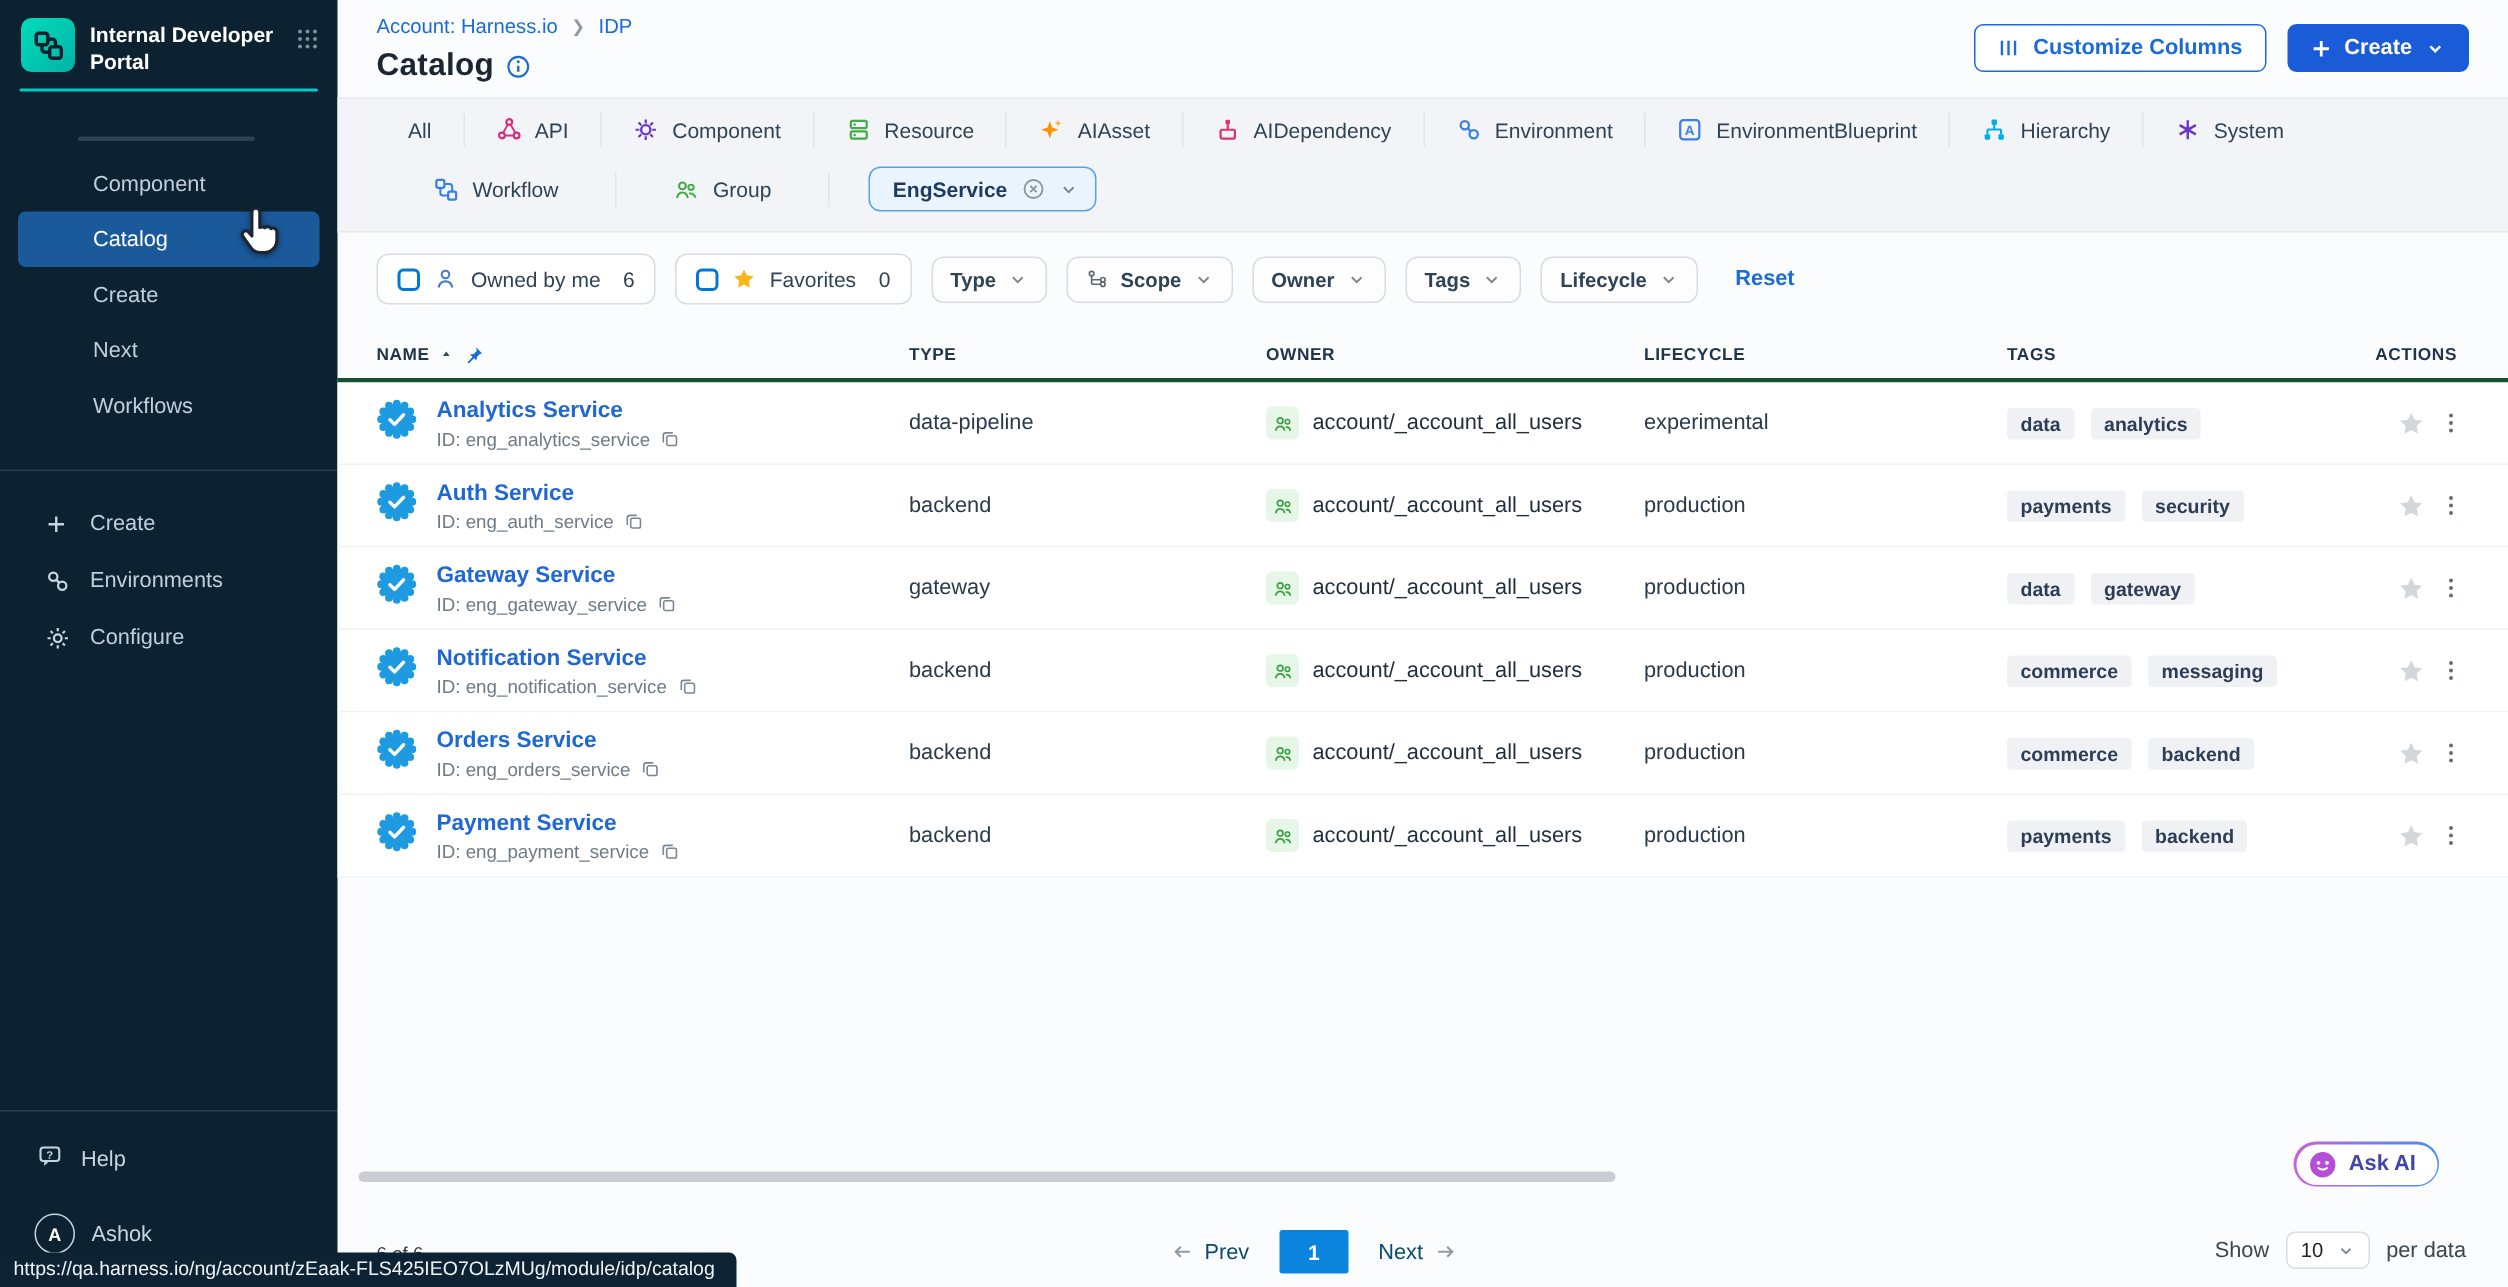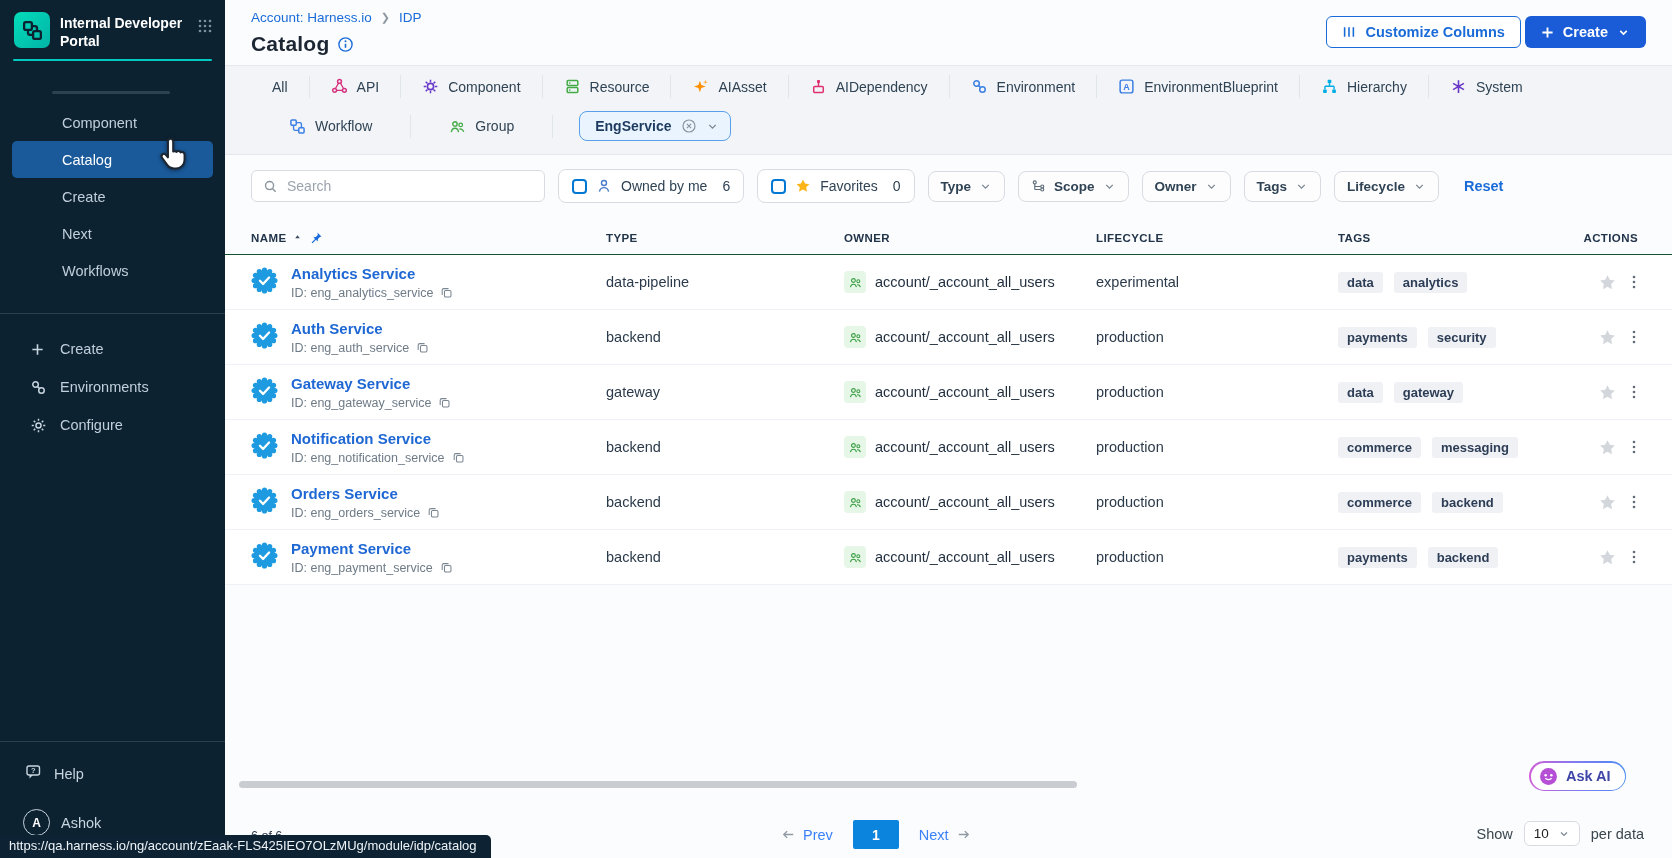--- a/index.html
+++ b/index.html
@@ -33,21 +33,21 @@
   .user-row { display:flex; align-items:center; gap:11px; padding:16px 0 22px 23px; font-size:14.5px; cursor:pointer; }
   .avatar { width:27px; height:27px; border-radius:50%; border:1.5px solid #c7d5de; color:#fff;
     display:flex; align-items:center; justify-content:center; font-size:12px; font-weight:bold; }
   
   .main { flex:1; position:relative; display:flex; flex-direction:column; }
   .page-header { display:flex; justify-content:space-between; align-items:flex-start; padding:10px 26px 9px 26px; }
   .breadcrumb { font-size:13.5px; color:#1a6bd8; display:flex; gap:9px; align-items:center; cursor:pointer; }
   .crumb-sep { color:#8f9aa4; font-size:11px; }
   .page-title-row { display:flex; align-items:center; gap:8px; margin-top:7px; }
   .page-title { font-size:21px; font-weight:bold; color:#1c2633; letter-spacing:.2px; }
-  .header-actions { display:flex; gap:4px; margin-top:6px; }
+  .header-actions { display:flex; gap:14px; margin-top:6px; }
   .btn-outline { display:flex; align-items:center; gap:9px; border:1.5px solid #1a6bd8; color:#1a6bd8;
     background:#fff; font-weight:bold; font-size:14.5px; padding:7px 15px; border-radius:6px; cursor:pointer;
     font-family:inherit; }
   .btn-primary { display:flex; align-items:center; gap:9px; background:#1a5cd7; color:#fff; font-weight:bold;
     font-size:14.5px; padding:8px 16px; border-radius:6px; border:none; cursor:pointer; font-family:inherit; }
   
   .tabs-strip { background:#f2f4f7; border-top:1px solid #e5e9ed; border-bottom:1px solid #e5e9ed; padding:2px 0 7px 26px; }
   .tabs-row { display:flex; align-items:center; }
   .tabs-row.row1 { height:37px; }
   .tabs-row.row2 { height:42px; }
@@ -71,21 +71,21 @@
   .checkbox { width:15px; height:15px; border:2px solid #0278d5; border-radius:4px; background:#fff; flex:none; }
   .chip-count { margin-left:6px; color:#2f4354; }
   .dropdown { display:flex; align-items:center; gap:8px; height:31px; padding:0 12px; background:#fdfdfe;
     border:1px solid #d8dce2; border-radius:8px; font-size:13.5px; font-weight:bold; color:#2f4354;
     cursor:pointer; font-family:inherit; }
   .reset-link { color:#1a6bd8; font-weight:bold; font-size:14.5px; margin-left:12px; cursor:pointer; }
   .chev { display:flex; align-items:center; color:#7a8691; }
   
   .table { margin-top:8px; }
   .thead, .trow { display:grid; grid-template-columns:355px 238px 252px 242px 238px 1fr; padding:0 26px; align-items:center; }
-  .thead { height:34px; border-bottom:1px solid #14532d; }
+  .thead { height:34px; border-bottom:3px solid #14532d; }
   .th { font-size:11.5px; font-weight:bold; color:#21344a; letter-spacing:.4px; display:flex; align-items:center; gap:7px; }
   .th.actions-h { justify-content:flex-end; padding-right:8px; }
   .trow { height:55px; background:#fff; border-bottom:1px solid #eef1f5; }
   .name-cell { display:flex; gap:13px; align-items:center; }
   .name-text .ename { color:#1f68d4; font-weight:bold; font-size:15px; cursor:pointer; text-decoration:none; display:block; }
   .id-line { color:#6e7b87; font-size:12.5px; margin-top:4px; display:flex; align-items:center; gap:7px; }
   .copy-btn { cursor:pointer; display:flex; }
   .type-cell, .lifecycle-cell { font-size:14.5px; color:#2b3a4a; }
   .owner-cell { display:flex; align-items:center; gap:9px; font-size:14.5px; color:#1f2d3d; }
   .owner-chip { width:22px; height:22px; border-radius:4px; background:#e6f6e7; display:flex;
@@ -95,21 +95,21 @@
   .actions-cell { display:flex; justify-content:flex-end; align-items:center; gap:9px; padding-right:4px; }
   .act-star, .kebab { cursor:pointer; display:flex; }
   
   .hscroll { position:absolute; left:14px; top:781px; width:838px; height:7px; border-radius:4px; background:#c9cdd2; cursor:pointer; }
   .ask-ai-wrap { position:absolute; right:46px; top:761px; background:linear-gradient(90deg,#cf5fd8,#7f7bf0,#4b8bf4);
     padding:1.5px; border-radius:17px; }
   .ask-ai { display:flex; align-items:center; gap:8px; background:#fff; border:none; border-radius:15.5px;
     padding:4px 14px 4px 8px; font-size:14.5px; font-weight:bold; color:#4046a8; cursor:pointer; font-family:inherit; }
   .result-count { position:absolute; left:26px; bottom:15px; font-size:12.5px; color:#2b3a4a; }
   .pagination { position:absolute; left:556px; bottom:9px; display:flex; align-items:center; gap:20px; }
-  .pg-link { color:#3b82f6; font-size:14.5px; display:flex; gap:7px; align-items:center; cursor:pointer; }
+  .pg-link { color:#0c4a6e; font-size:14.5px; display:flex; gap:7px; align-items:center; cursor:pointer; }
   .pg-current { width:46px; height:29px; background:#0a84dd; color:#fff; font-weight:bold; font-size:14px;
     display:flex; align-items:center; justify-content:center; border-radius:2px; cursor:pointer; }
   .perpage { position:absolute; right:28px; bottom:12px; display:flex; align-items:center; gap:11px;
     font-size:14.5px; color:#39464f; }
   .pp-select { display:flex; gap:9px; border:1px solid #d8dce2; border-radius:6px;
     padding:4px 9px; font-size:13.5px; color:#222; background:#fff; cursor:pointer; }
   .statusbar { position:absolute; left:0; bottom:0; background:#0d2334; color:#eef3f7; font-size:13px;
     padding:3px 14px 5px 9px; border-top-right-radius:5px; z-index:30; white-space:nowrap; }
   .cursor-overlay { position:absolute; left:157px; top:135px; z-index:40;
     filter:drop-shadow(0 1.5px 2px rgba(0,0,0,.45)); pointer-events:none; }
@@ -387,29 +387,20 @@
     <span class="chev">
       <svg width="13" height="13" viewBox="0 0 16 16">
                 <path d="M4 6l4 4 4-4" stroke="currentColor" stroke-width="1.6" fill="none"></path>
               </svg>
     </span>
   </div>
         </div>
     </div>
 
     <div class="filter-row">
-      <div class="search-box">
-        <span style="display:flex">
-          <svg width="15" height="15" viewBox="0 0 16 16">
-              <circle cx="7" cy="7" r="4.3" fill="none" stroke="#8a949e" stroke-width="1.5"></circle>
-              <path d="M10.3 10.3l3.2 3.2" stroke="#8a949e" stroke-width="1.5"></path>
-            </svg>
-        </span>
-        <input type="text" placeholder="Search" style="">
-      </div>
       <div class="check-chip">
         <span class="checkbox"></span>
         <span style="display:flex">
           <svg width="16" height="16" viewBox="0 0 16 16">
               <circle cx="8" cy="5" r="2.5" fill="none" stroke="#4a7bc9" stroke-width="1.4"></circle>
               <path d="M3.4 13.6c.6-2.7 2.4-4 4.6-4s4 1.3 4.6 4" fill="none" stroke="#4a7bc9" stroke-width="1.4"></path>
             </svg>
         </span>
         <span>Owned by me</span>
         <span class="chip-count">6</span>

